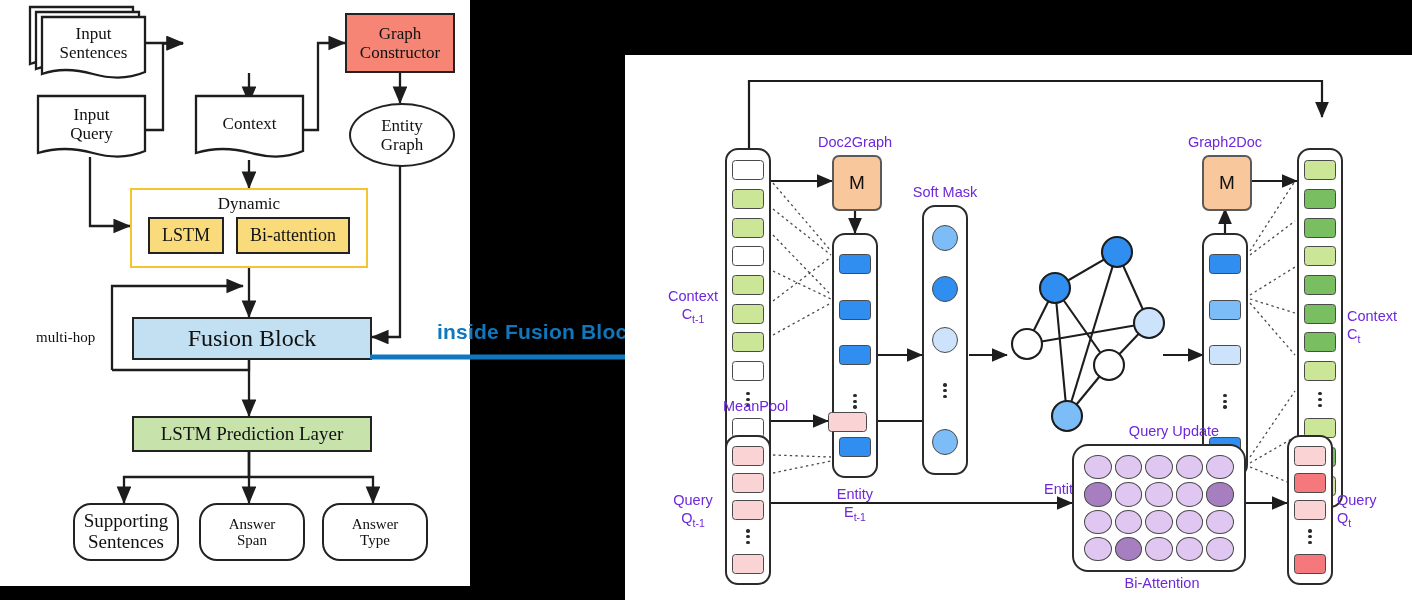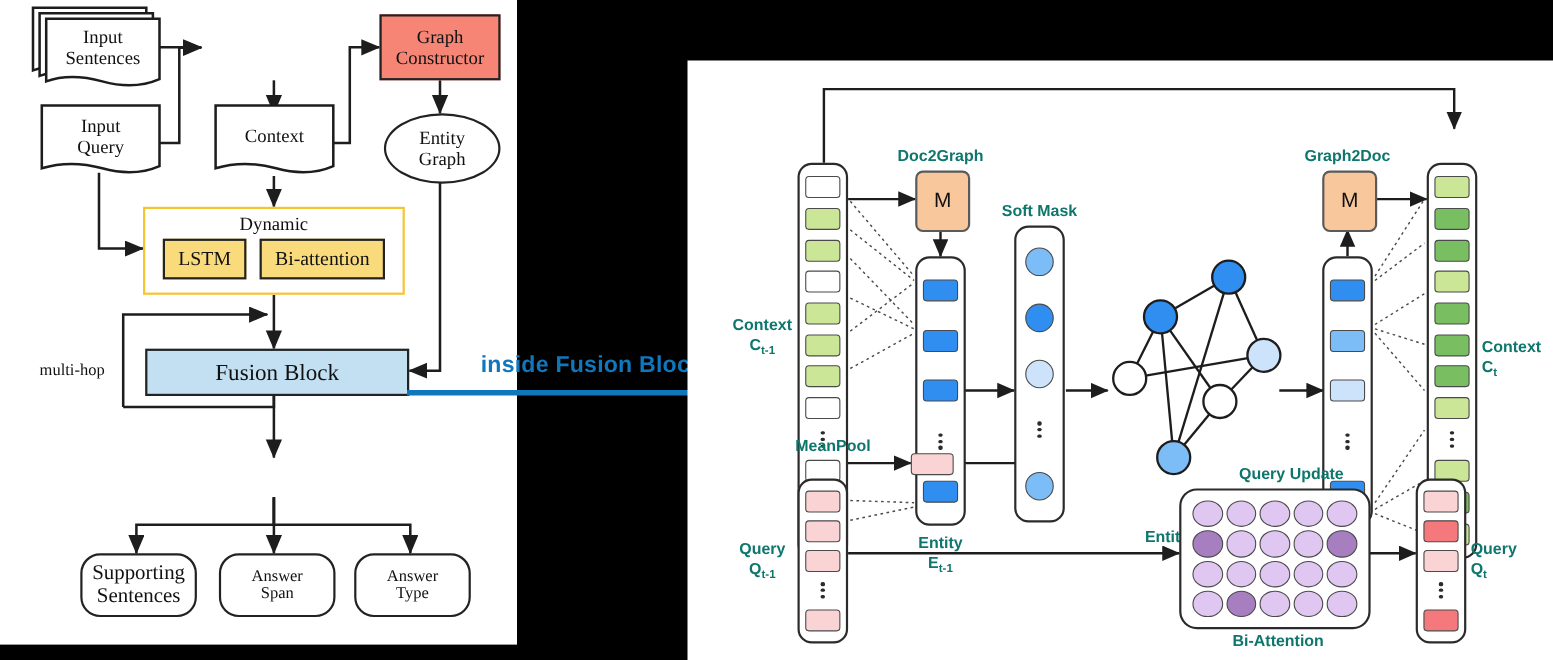--- a/index.html
+++ b/index.html
@@ -42,21 +42,21 @@
   .cell{box-sizing:border-box;border:1.7px solid #4a4a4a;border-radius:3.5px;}
   .dot3{display:flex;flex-direction:column;align-items:center;justify-content:center;gap:2.5px;}
   .dot3 i{display:block;width:3.4px;height:3.4px;border-radius:50%;background:#2b2b2b;}
   .circ{border-radius:50%;border:1.7px solid #4a4a4a;box-sizing:border-box;}
 
   .mbox{position:absolute;border:2px solid #5a5a5a;border-radius:7px;background:#f9c79c;
         display:flex;align-items:center;justify-content:center;font-size:19px;color:#111;
         font-family:"Liberation Sans",sans-serif;}
 
   .rlabel{position:absolute;font-family:"Liberation Sans",sans-serif;font-size:14.5px;
-        color:#0f766e;text-align:center;line-height:1.25;white-space:nowrap;font-weight:bold;}
+        color:#6d28d9;text-align:center;line-height:1.25;white-space:nowrap;}
   .rlabel sub{font-size:10.5px;}
 
   #biattn-box{position:absolute;border:2.4px solid #2b2b2b;border-radius:16px;background:#fff;
         box-sizing:border-box;display:grid;grid-template-columns:repeat(5,1fr);
         grid-template-rows:repeat(4,1fr);gap:3px;padding:9px 10px;}
   #meanpool-cell{position:absolute;border:1.7px solid #4a4a4a;border-radius:3.5px;}
 </style>
 </head>
 <body>
 
@@ -144,28 +144,31 @@
     <div id="encoder-group" style="left:130px;top:188px;width:238px;height:80px;">
       <div id="encoder-label">Dynamic</div>
     </div>
     <div class="lbox" style="left:148px;top:217px;width:76px;height:37px;background:#fadb7b;font-size:18px;">
       <span>LSTM</span>
     </div>
     <div class="lbox" style="left:236px;top:217px;width:114px;height:37px;background:#fadb7b;font-size:18px;">
       <span>Bi-attention</span>
     </div>
 
-    <div class="lbox" style="left:132px;top:317px;width:240px;height:43px;background:#c3e0f2;font-size:21px;">
+    <div class="lbox" style="left:132px;top:317px;width:240px;height:43px;background:#c3e0f2;font-size:24px;">
       <span>Fusion Block</span>
     </div>
 
     <div class="abs" style="left:36px;top:329px;font-family:'Liberation Serif',serif;font-size:15px;color:#111;">
       <span>multi-hop</span>
     </div>
 
+    <div class="lbox" style="left:132px;top:416px;width:240px;height:36px;background:#c7e3ab;font-size:19px;">
+      <span>LSTM Prediction Layer</span>
+    </div>
 
     <div class="stadium" style="left:73px;top:503px;width:102px;height:54px;font-size:19px;flex-direction:column;">
       <span>Supporting</span>
       <span>Sentences</span>
     </div>
     <div class="stadium" style="left:199px;top:503px;width:102px;height:54px;font-size:15px;flex-direction:column;">
       <span>Answer</span>
       <span>Span</span>
     </div>
     <div class="stadium" style="left:322px;top:503px;width:102px;height:54px;font-size:15px;flex-direction:column;">

